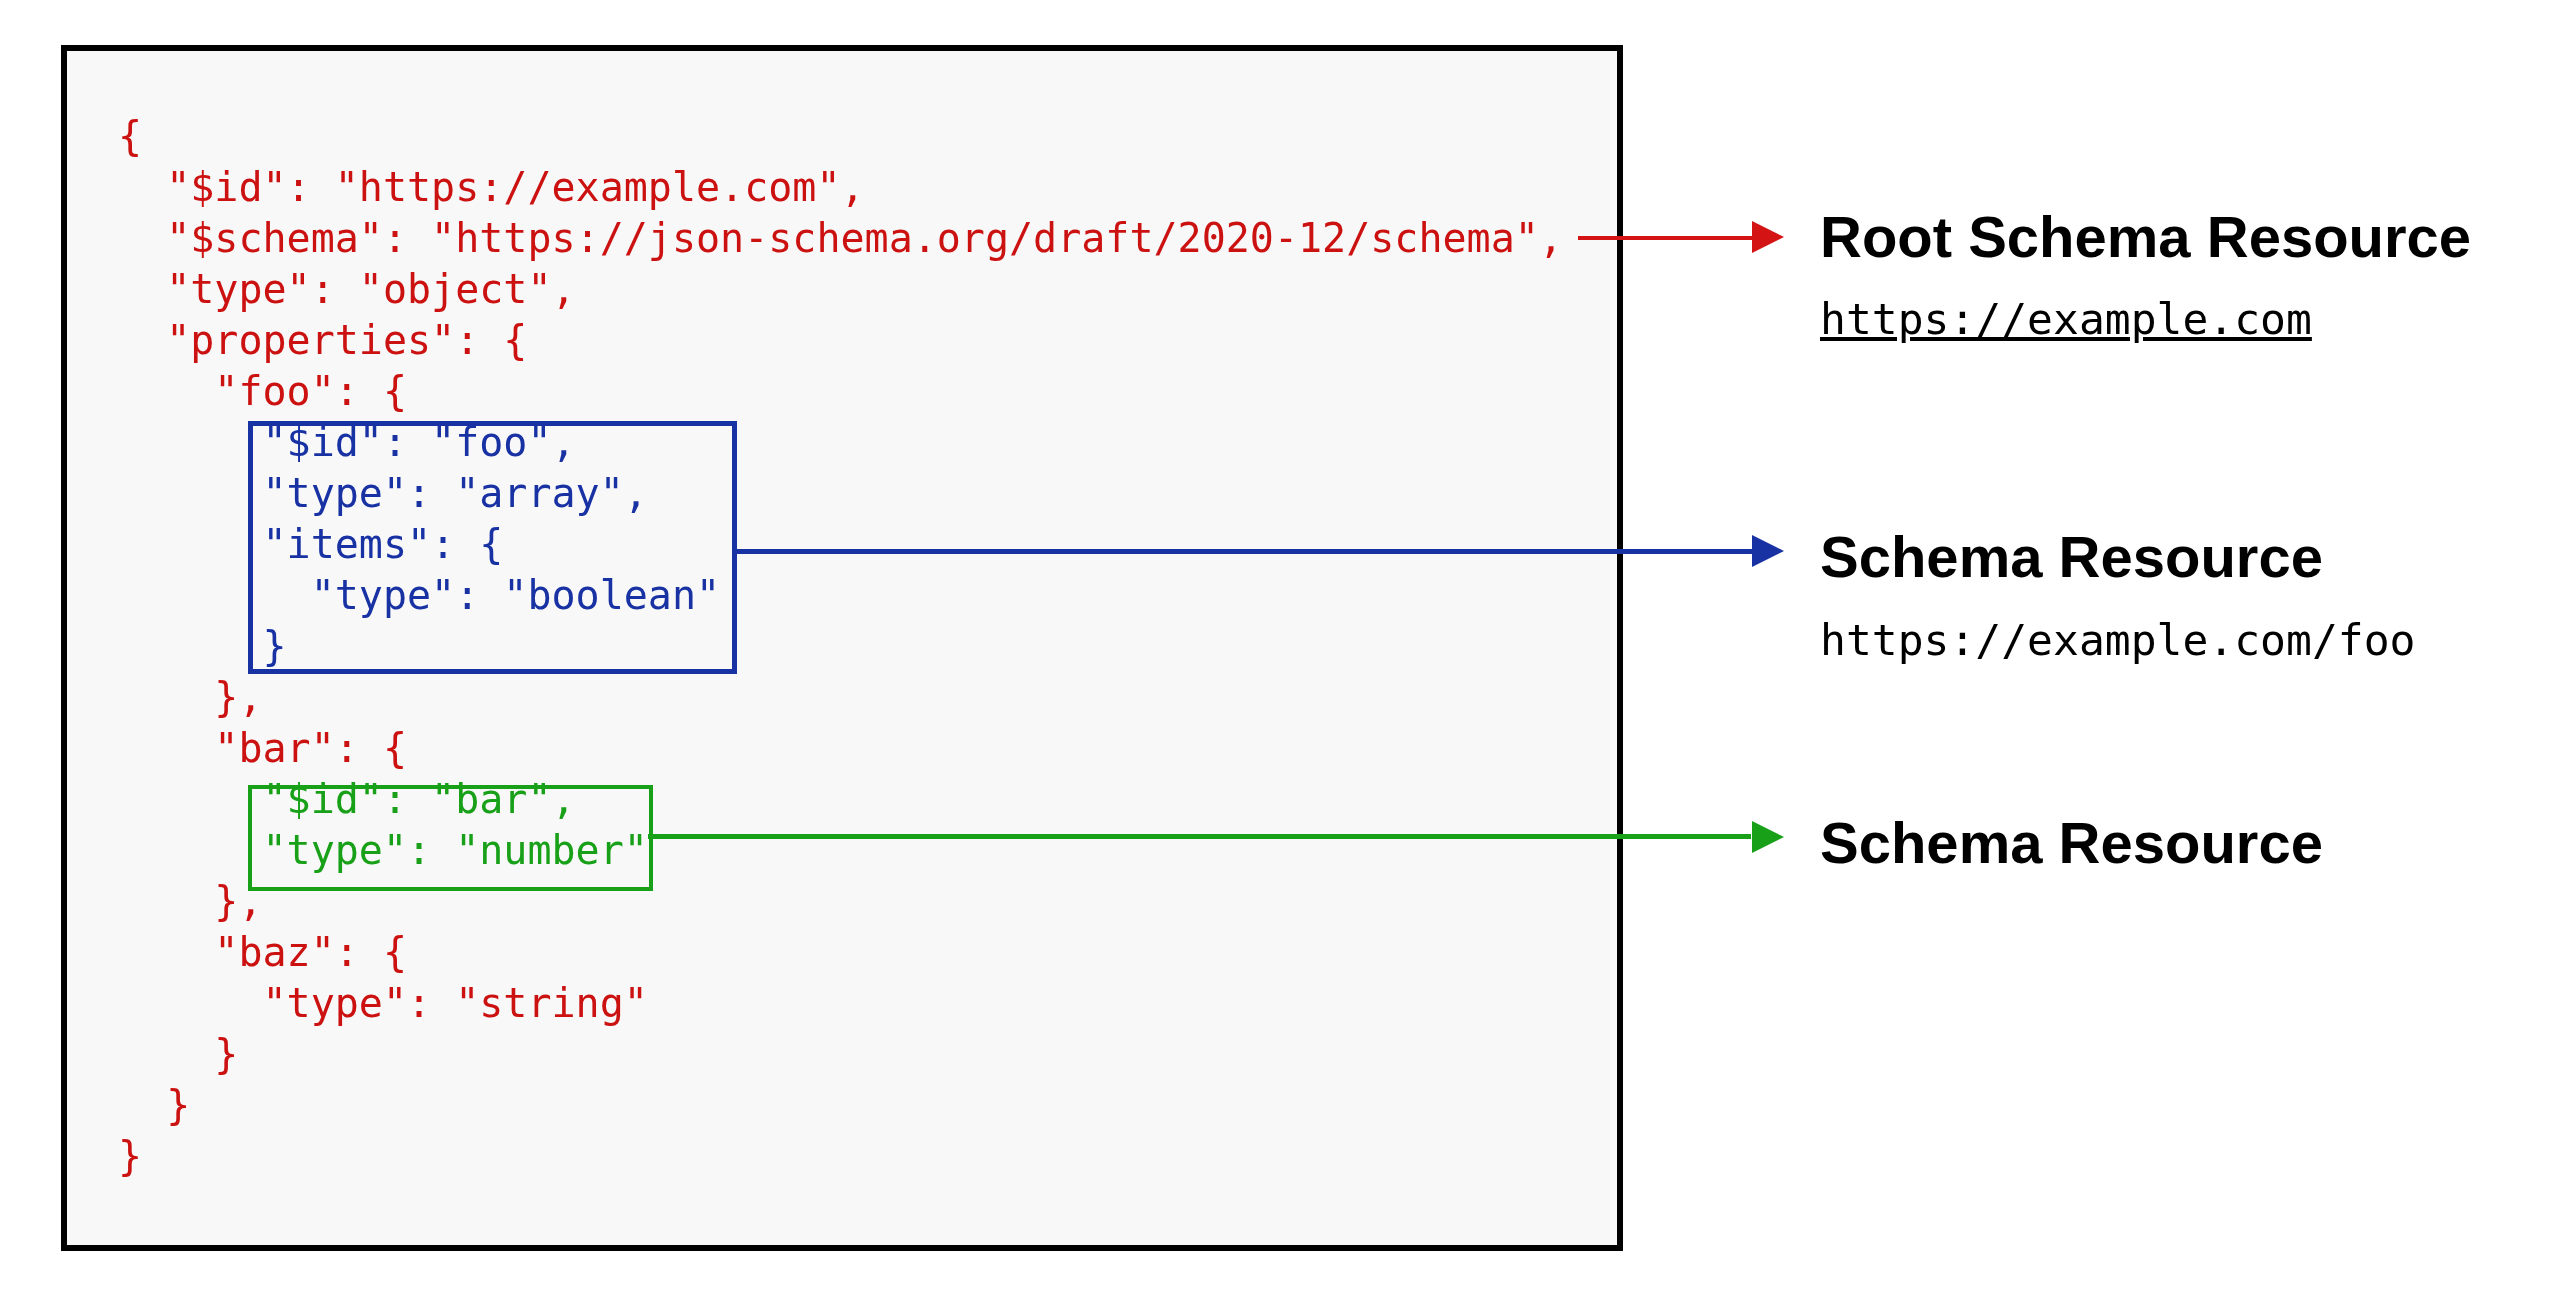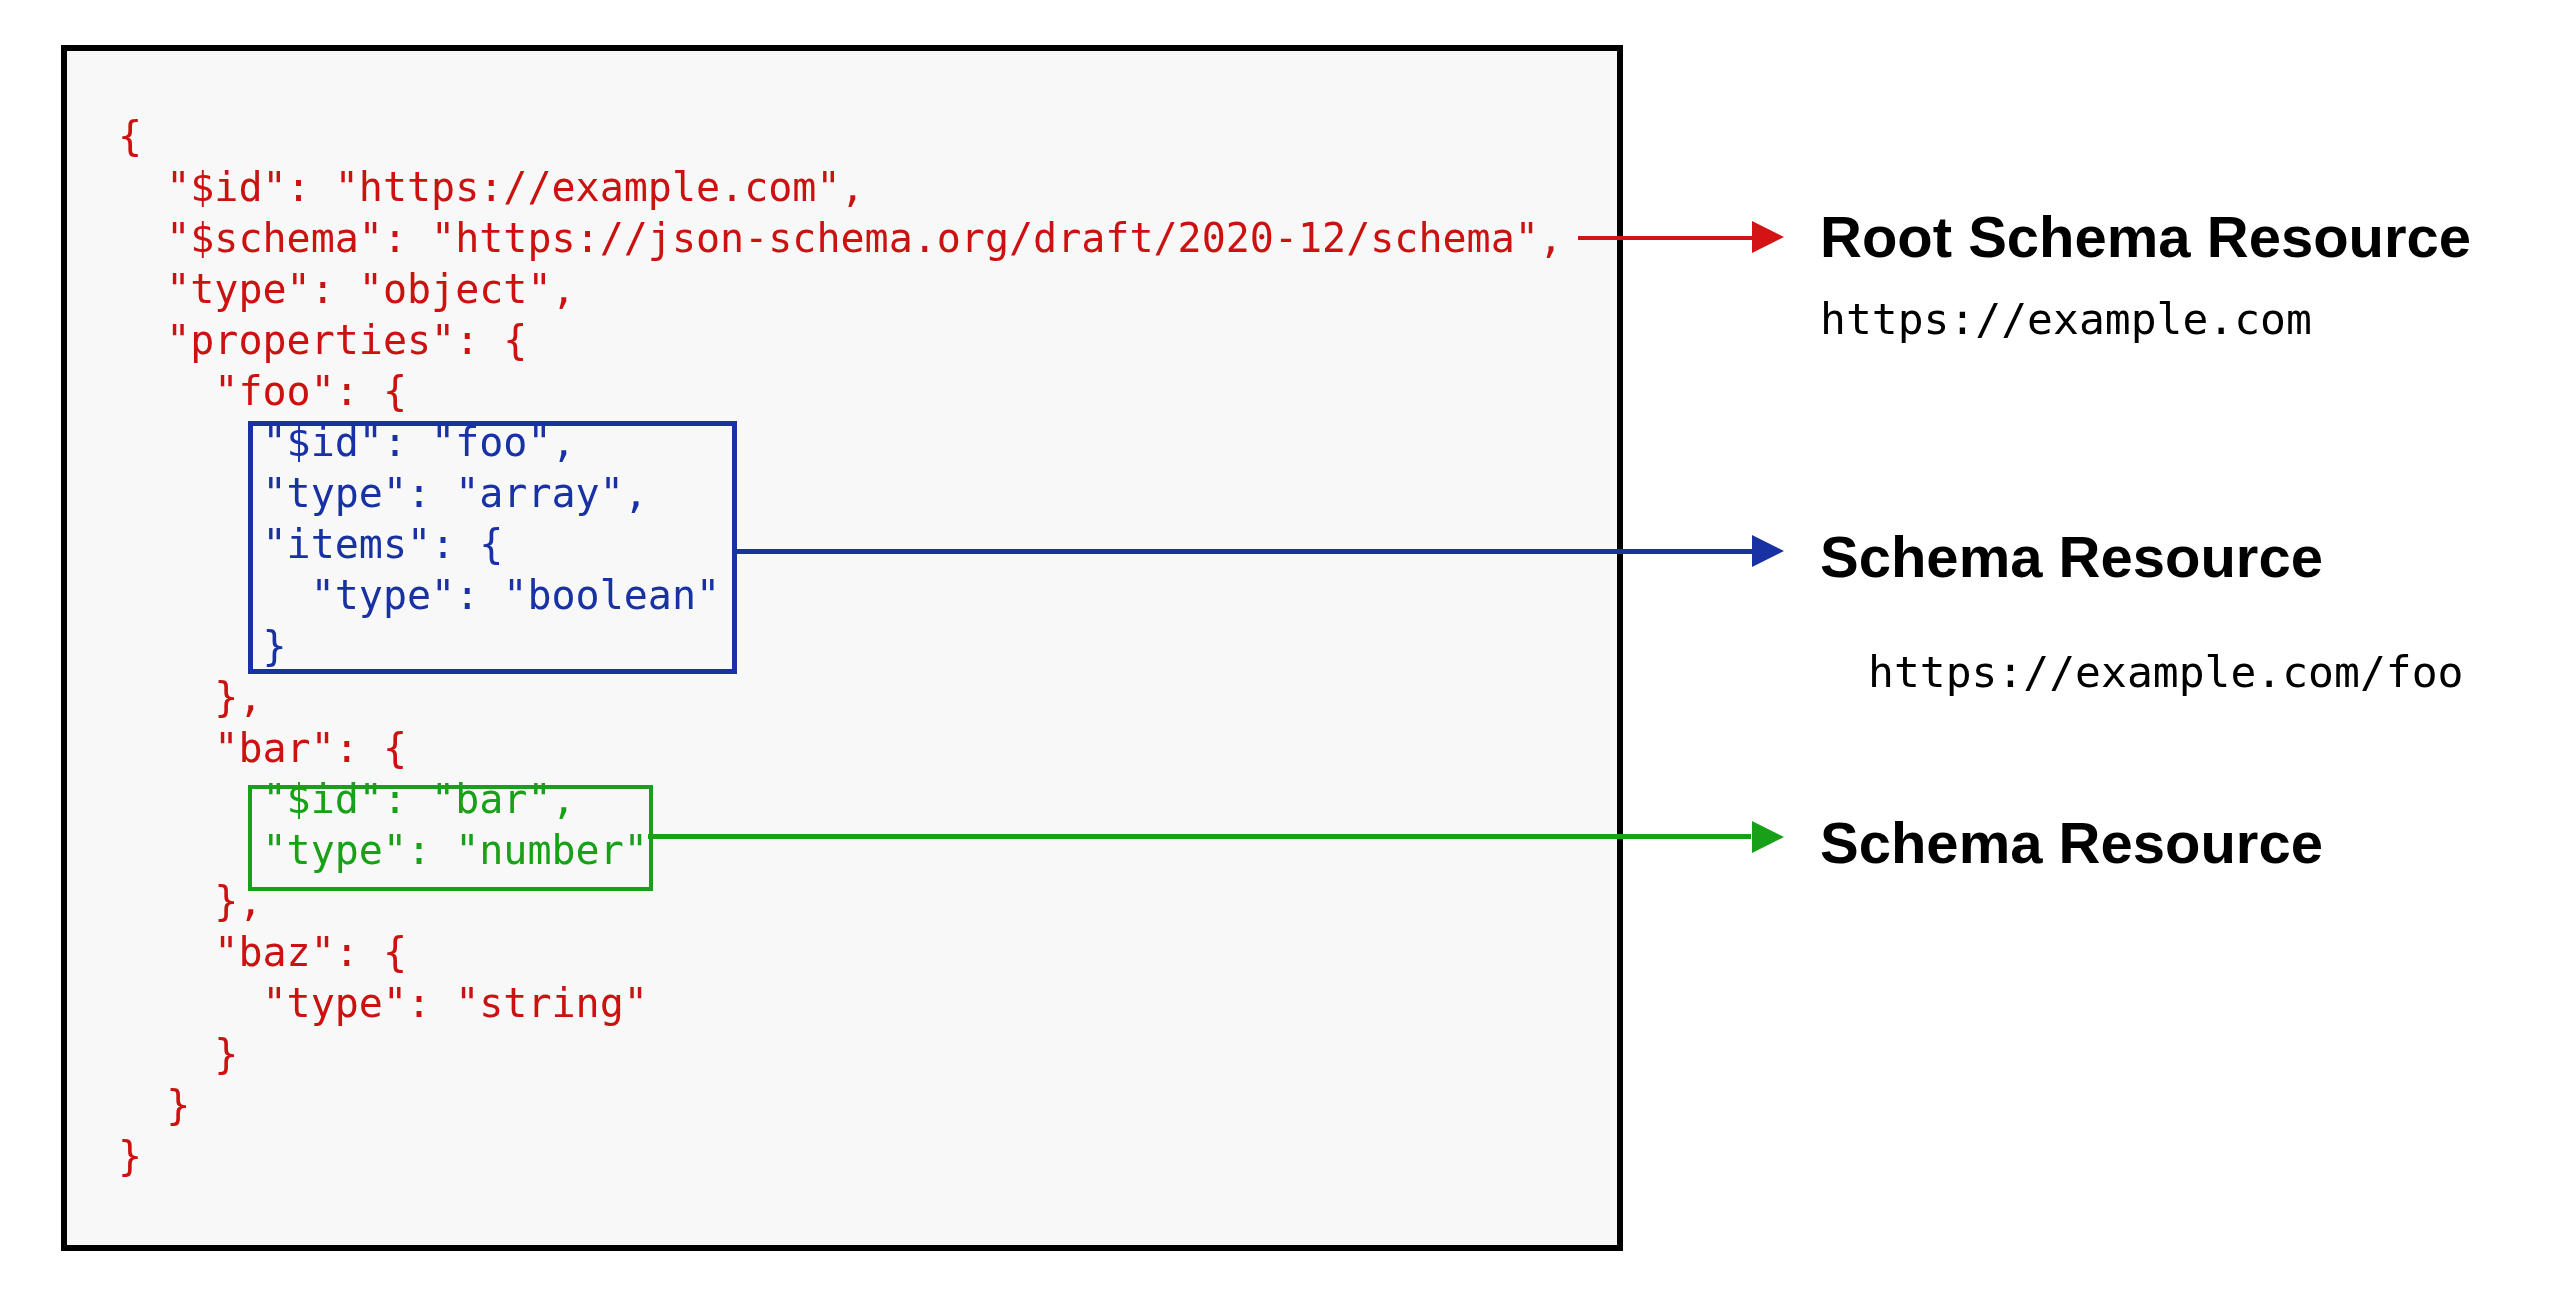--- a/index.html
+++ b/index.html
@@ -29,22 +29,22 @@
   .blue-line{left:732px;top:549px;width:1020px;height:5px;background:#1832a4;}
   .blue-head{left:1752px;top:535px;border-left:32px solid #1832a4;}
   .green-line{left:648px;top:834px;width:1103px;height:5px;background:#18a018;}
   .green-head{left:1752px;top:821px;border-left:32px solid #18a018;}
 
   
   .ann-title{position:absolute;left:1820px;font-family:"Liberation Sans",sans-serif;
              font-weight:bold;font-size:58px;line-height:58px;color:#000;white-space:nowrap;}
   .ann-url{position:absolute;left:1820px;font-family:"DejaVu Sans Mono",monospace;
            font-size:43px;line-height:45px;color:#000;white-space:nowrap;}
-  .t1{top:208px;} .u1{top:297px;}
-  .t2{top:528px;} .u2{top:650px;margin-left:48px;}
+  .t1{top:208px;} .u1{top:297px;text-decoration:underline;}
+  .t2{top:528px;} .u2{top:618px;}
   .t3{top:814px;} .u3{top:901px;}
 </style>
 </head>
 <body>
 
 <div class="stage">
 
   <div class="code-box">
     <div class="code">
       <div class="code-line" data-color="red">{</div>

